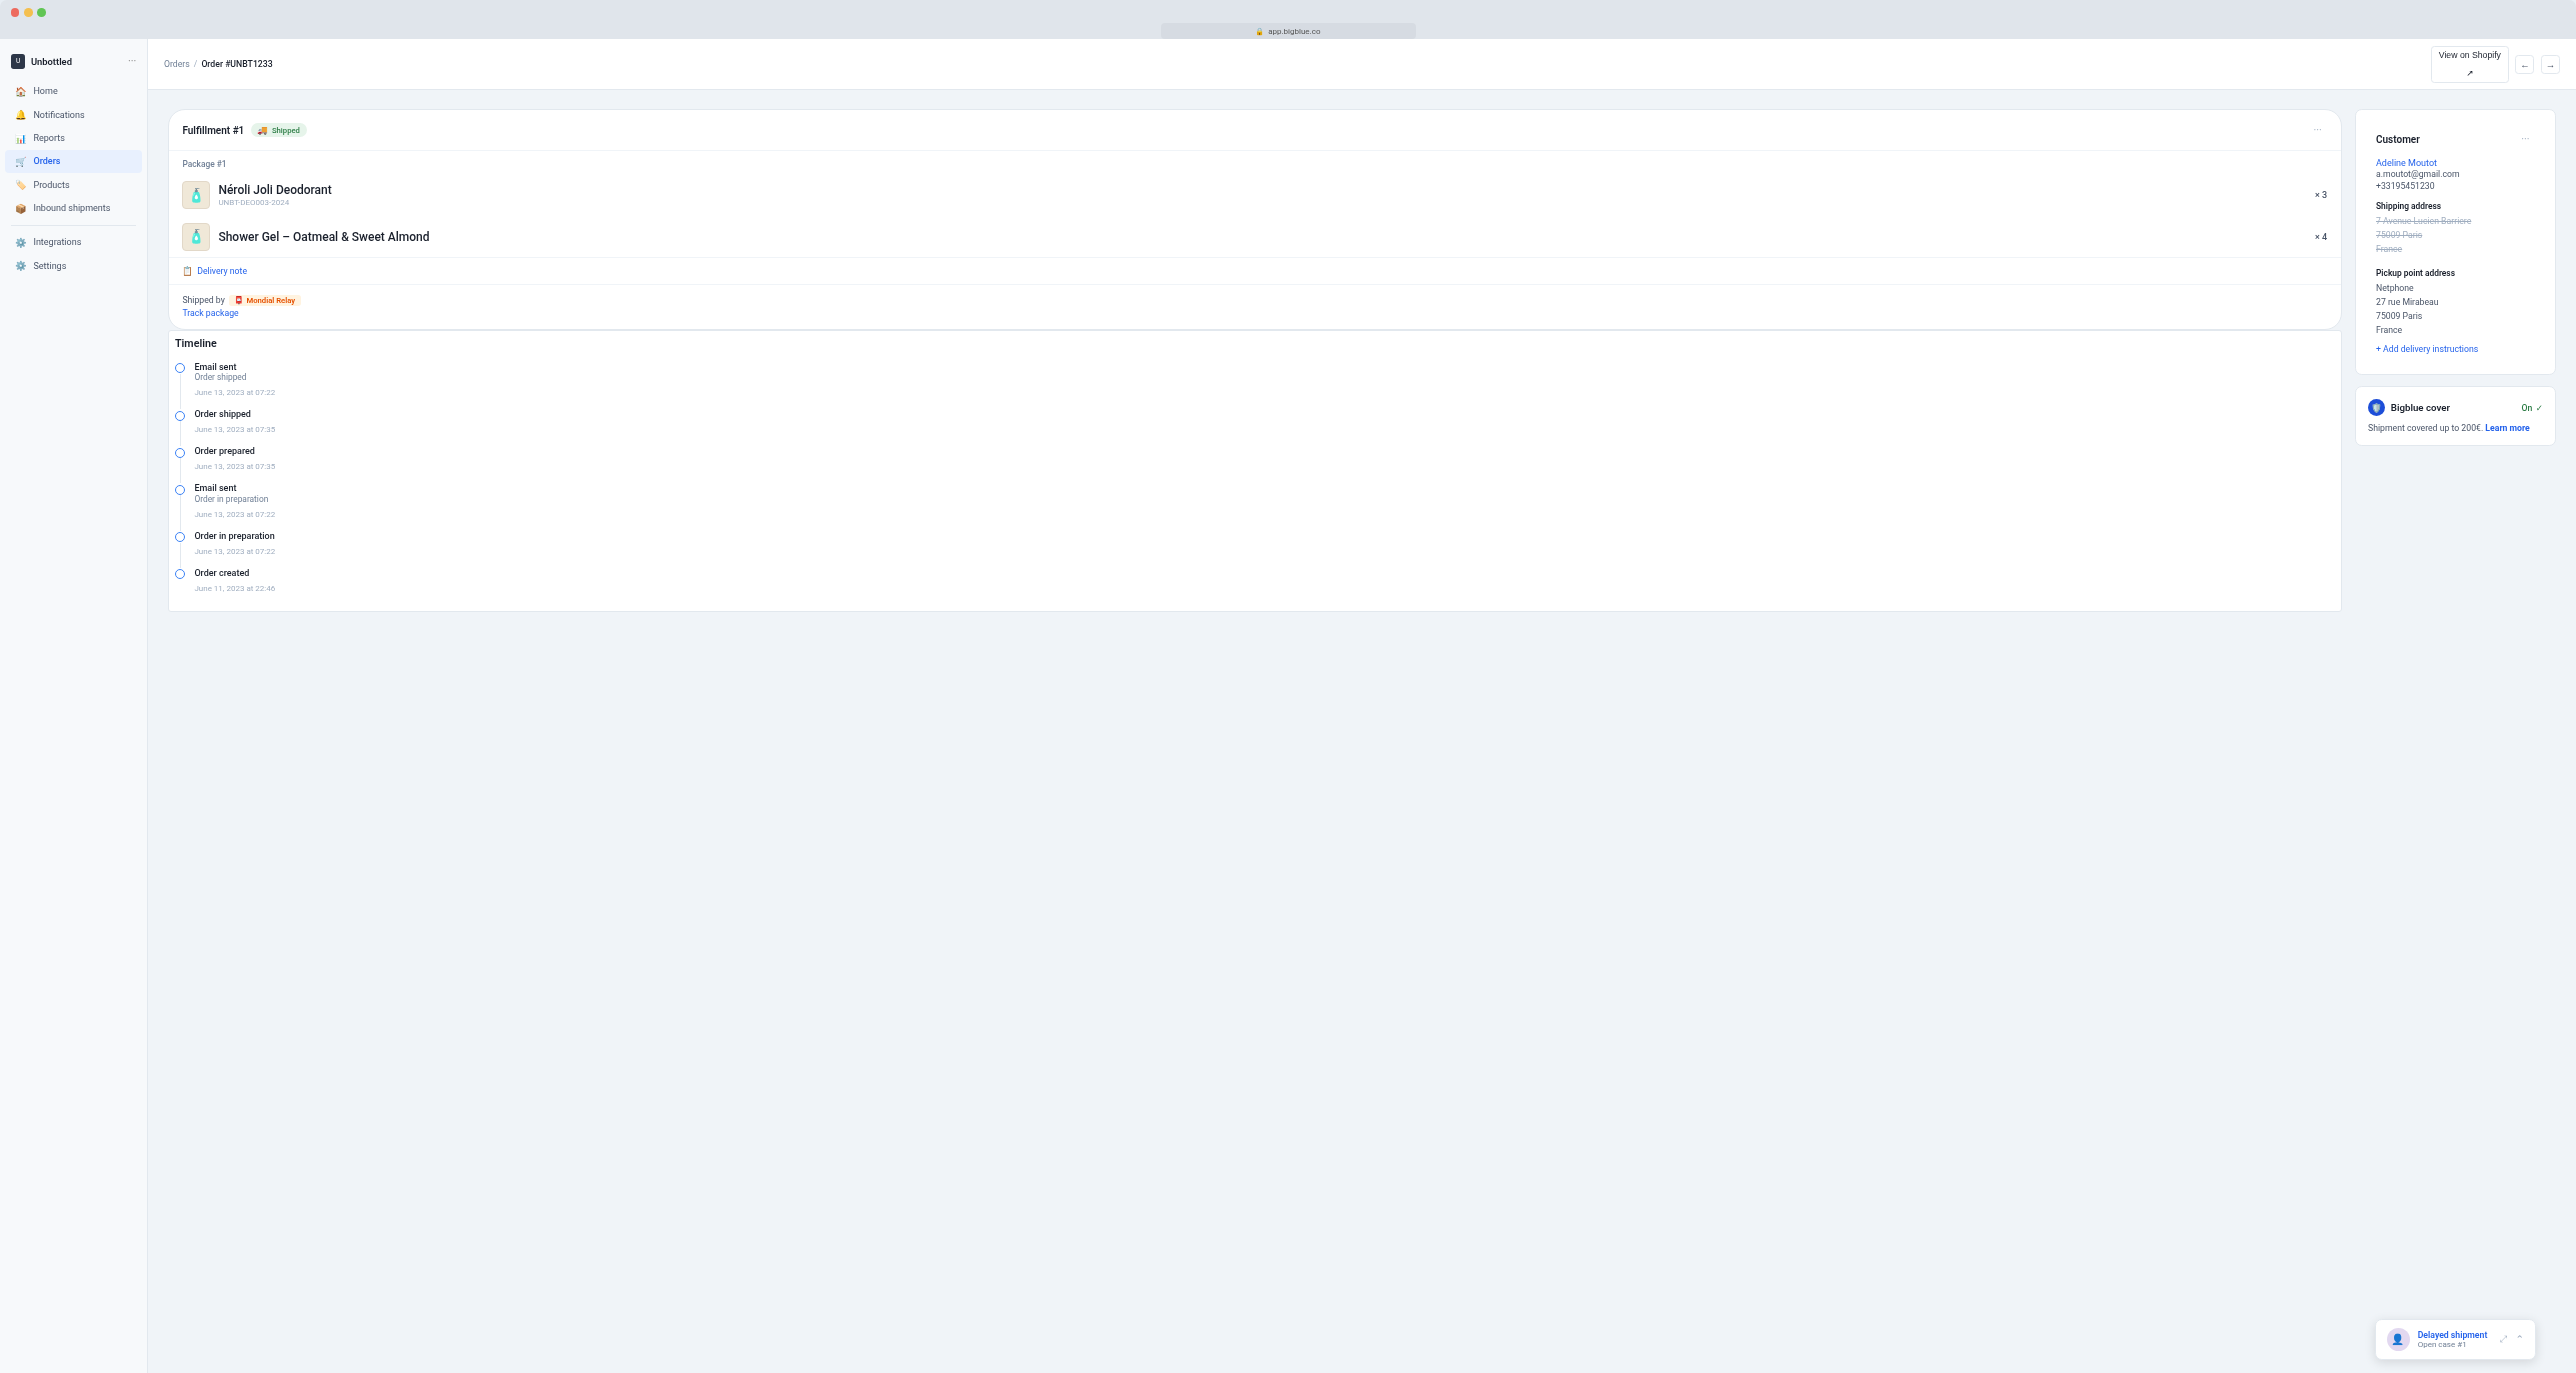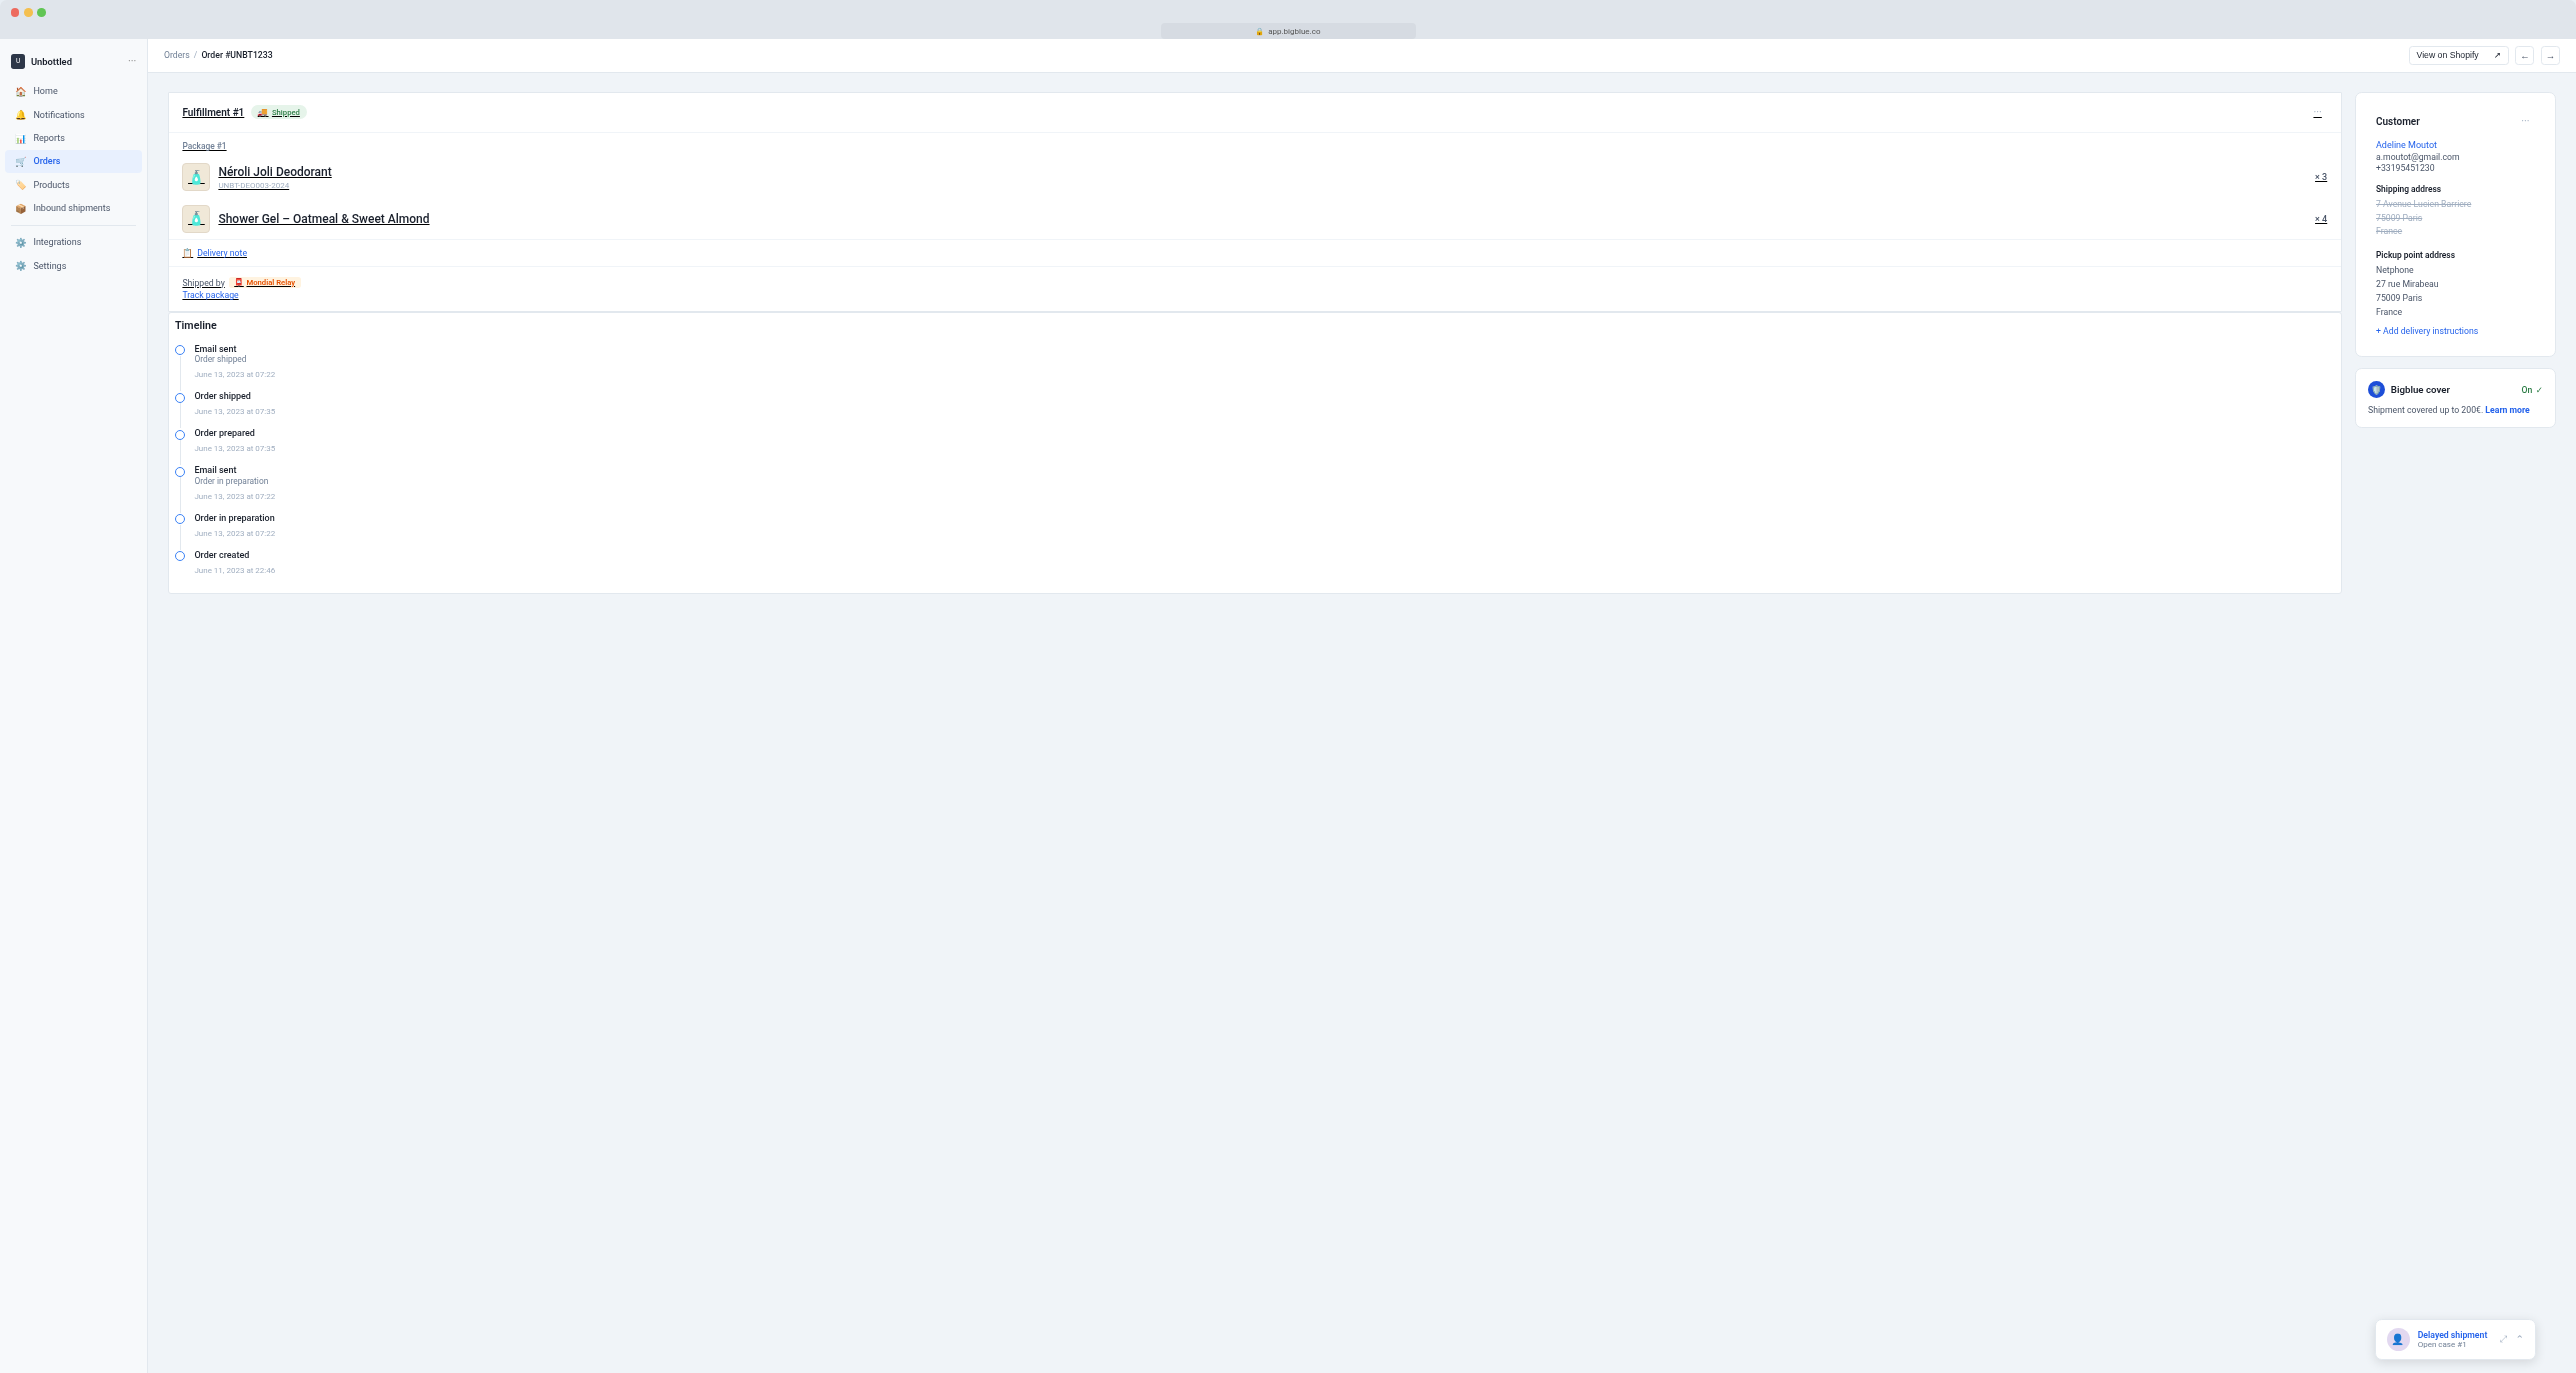--- a/index.html
+++ b/index.html
@@ -145,28 +145,29 @@
     .breadcrumb-sep { color: #a0aec0; }
     .breadcrumb-current { color: #1a202c; font-weight: 500; }
     .top-bar-actions {
       display: flex;
       align-items: center;
       gap: 6.7px;
     }
     .view-on-shopify {
       display: flex;
       align-items: center;
-      gap: 15px;
+      gap: 8px;
       font-size: 8.7px;
       color: #1a202c;
       cursor: pointer;
       padding: 3.4px 6.7px;
       border-radius: 3.4px;
       border: 0.7px solid #e2e8ee;
       background: white;
+      flex-direction: column;
     }
     .nav-arrow {
       width: 19px; height: 19px;
       border: 0.7px solid #e2e8ee;
       border-radius: 3.4px;
       background: white;
       display: flex; align-items: center; justify-content: center;
       cursor: pointer;
       font-size: 9.4px;
       color: #4a5568;
@@ -221,24 +222,23 @@
     
     .content-grid {
       display: grid;
       grid-template-columns: 1fr 201px;
       gap: 13.4px;
     }
 
     
     .card {
       background: white;
-      border-radius: 1px;
+      border-radius: 17px;
       border: 0.7px solid #e2e8ee;
       overflow: hidden;
-      text-decoration: underline;
     }
 
     
     .fulfillment-header {
       display: flex;
       align-items: center;
       justify-content: space-between;
       padding: 10.7px 13.4px;
       border-bottom: 0.7px solid #f0f4f8;
     }

